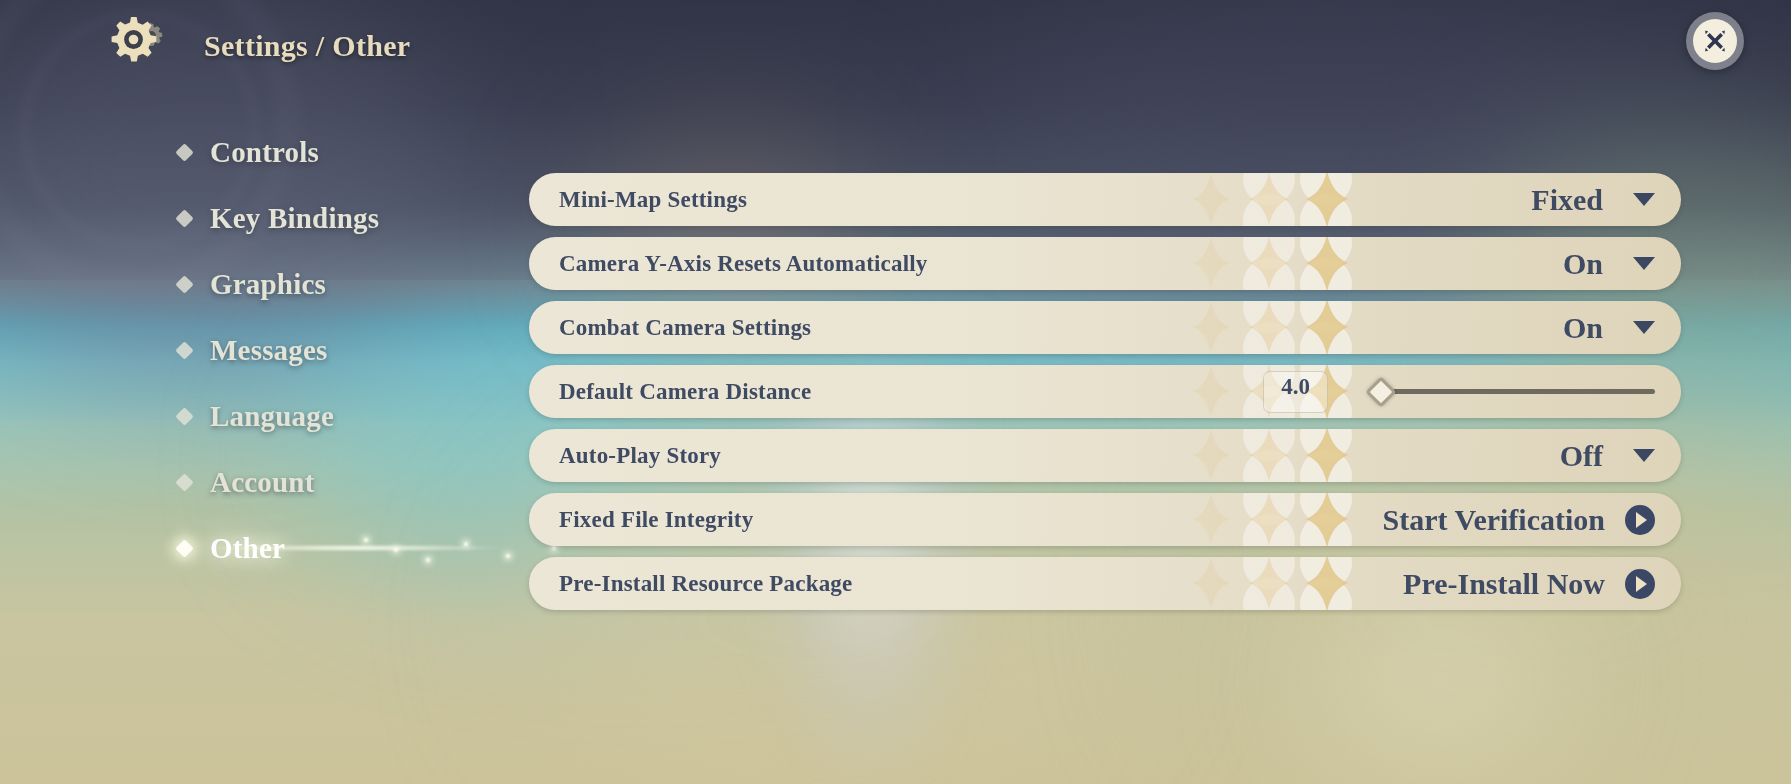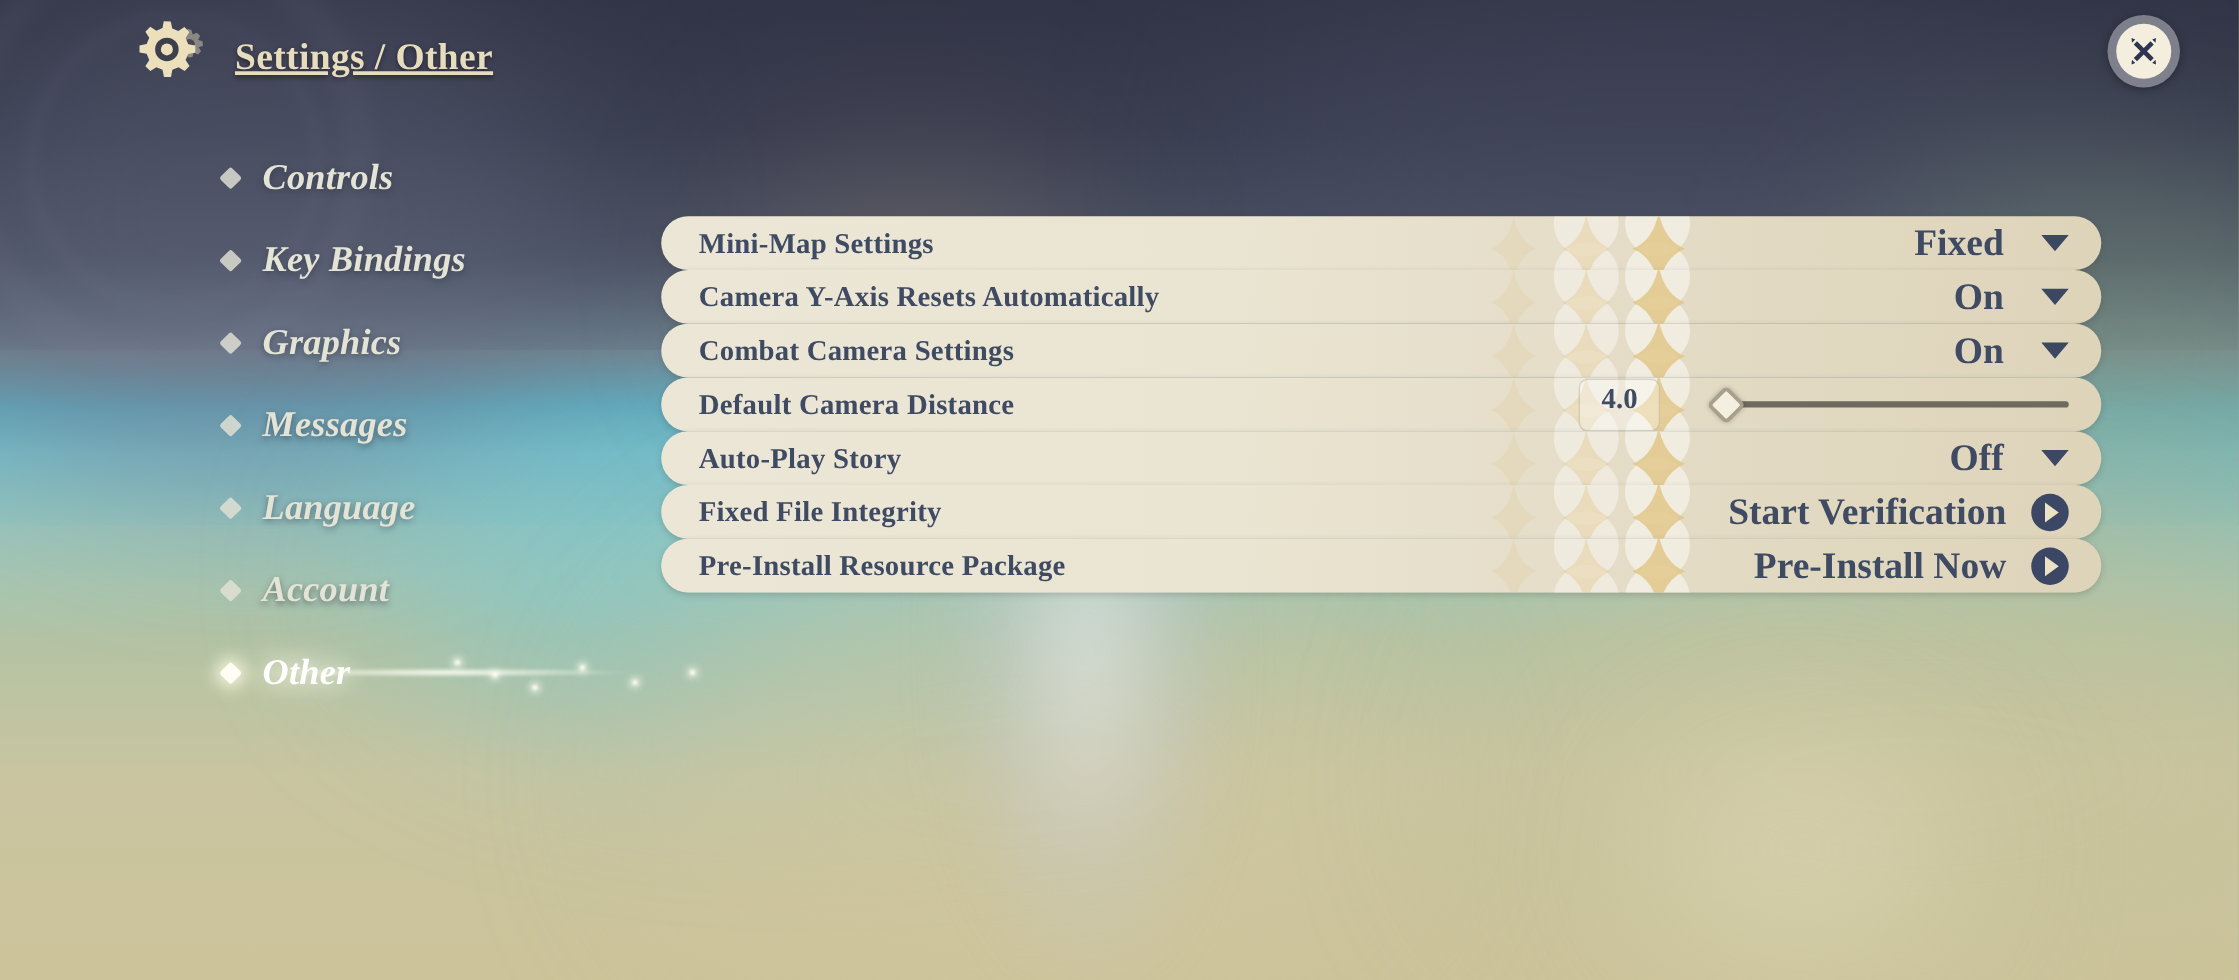--- a/index.html
+++ b/index.html
@@ -47,50 +47,50 @@
   }
 
   
   #veil { position:absolute; inset:0; z-index:1;
           background:linear-gradient(180deg, rgba(40,42,58,.55) 0%, rgba(45,48,62,.35) 26%, rgba(60,70,80,.08) 42%, rgba(0,0,0,0) 60%); }
 
   
   #header { position:absolute; left:0; top:0; z-index:5; display:flex; align-items:center; height:92px; padding-left:106px; }
   #gear-wrap { position:relative; width:62px; height:62px; flex:none; }
   #gear-wrap svg { position:absolute; left:0; top:0; }
-  #title { margin-left:20px; font-size:30px; font-weight:bold; color:#e8dcbe;
-           letter-spacing:.3px; text-shadow:0 2px 4px rgba(0,0,0,.45);text-decoration:underline; }
+  #title { margin-left:36px; font-size:30px; font-weight:bold; color:#e8dcbe;
+           letter-spacing:.3px; text-shadow:0 2px 4px rgba(0,0,0,.45); }
 
   
   #close-btn { position:absolute; right:47px; top:12px; z-index:6; width:58px; height:58px;
                border-radius:50%; background:rgba(150,152,162,.75);
                display:flex; align-items:center; justify-content:center; cursor:pointer;
                box-shadow:0 2px 8px rgba(0,0,0,.3); }
   #close-inner { width:44px; height:44px; border-radius:50%;
                  background:#f3eedd; display:flex; align-items:center; justify-content:center; }
 
   
-  #sidebar { position:absolute; left:178px; top:118px; z-index:5; width:360px;font-style:italic; }
+  #sidebar { position:absolute; left:178px; top:128px; z-index:5; width:360px; }
   .nav-item { position:relative; display:flex; align-items:center; height:48px; margin-bottom:18px; cursor:pointer; }
   .nav-diamond { width:13px; height:13px; flex:none; transform:rotate(45deg);
                  background:rgba(226,226,214,.82); margin-right:19px; border-radius:2px; }
   .nav-label { font-size:29px; font-weight:bold; color:#e3e3d6; letter-spacing:.2px;
                text-shadow:0 2px 5px rgba(40,45,60,.5); white-space:nowrap; }
   .nav-item.sel .nav-diamond { background:#fffdf4; box-shadow:0 0 14px 4px rgba(255,255,230,.9); }
   .nav-item.sel .nav-label { color:#ffffff; text-shadow:0 0 18px rgba(255,255,235,1),0 0 34px rgba(255,255,220,.8); }
   .glow-streak { position:absolute; left:-14px; top:50%; transform:translateY(-50%);
                  width:420px; height:14px; pointer-events:none;
                  background:radial-gradient(ellipse 210px 5px at 46% 50%, rgba(255,255,248,.98) 0%, rgba(255,255,240,.55) 32%, rgba(255,255,235,0) 72%);
                  filter:blur(1.2px); }
   .spark { position:absolute; width:4px; height:4px; border-radius:50%; background:#fffff4;
            box-shadow:0 0 6px 2px rgba(255,255,240,.85); }
 
   
   #settings { position:absolute; left:529px; top:173px; z-index:5; width:1152px; }
-  .row { position:relative; height:43px; border-radius:27px; overflow:hidden;
+  .row { position:relative; height:53px; margin-bottom:11px; border-radius:27px; overflow:hidden;
          display:flex; align-items:center;
          background:linear-gradient(95deg,#ece6d6 0%,#eae4d2 40%,#e2d9c2 78%,#ded4ba 100%);
          box-shadow:0 2px 5px rgba(60,60,50,.22); cursor:pointer;gap:44px; }
   .deco { position:absolute; right:300px; top:0; bottom:0; width:230px; pointer-events:none; opacity:.95; }
   .row-label { position:relative; z-index:2; margin-left:30px; font-size:23px; font-weight:bold;
                color:#3f4a63; white-space:nowrap; letter-spacing:.2px; }
   .row-right { position:relative; z-index:2; margin-left:auto; display:flex; align-items:center; padding-right:26px; }
   .row-value { font-size:30px; font-weight:bold; color:#3f4a63; white-space:nowrap; }
   .caret { width:0; height:0; margin-left:30px; border-left:11px solid transparent;
            border-right:11px solid transparent; border-top:13px solid #3c4862; }

